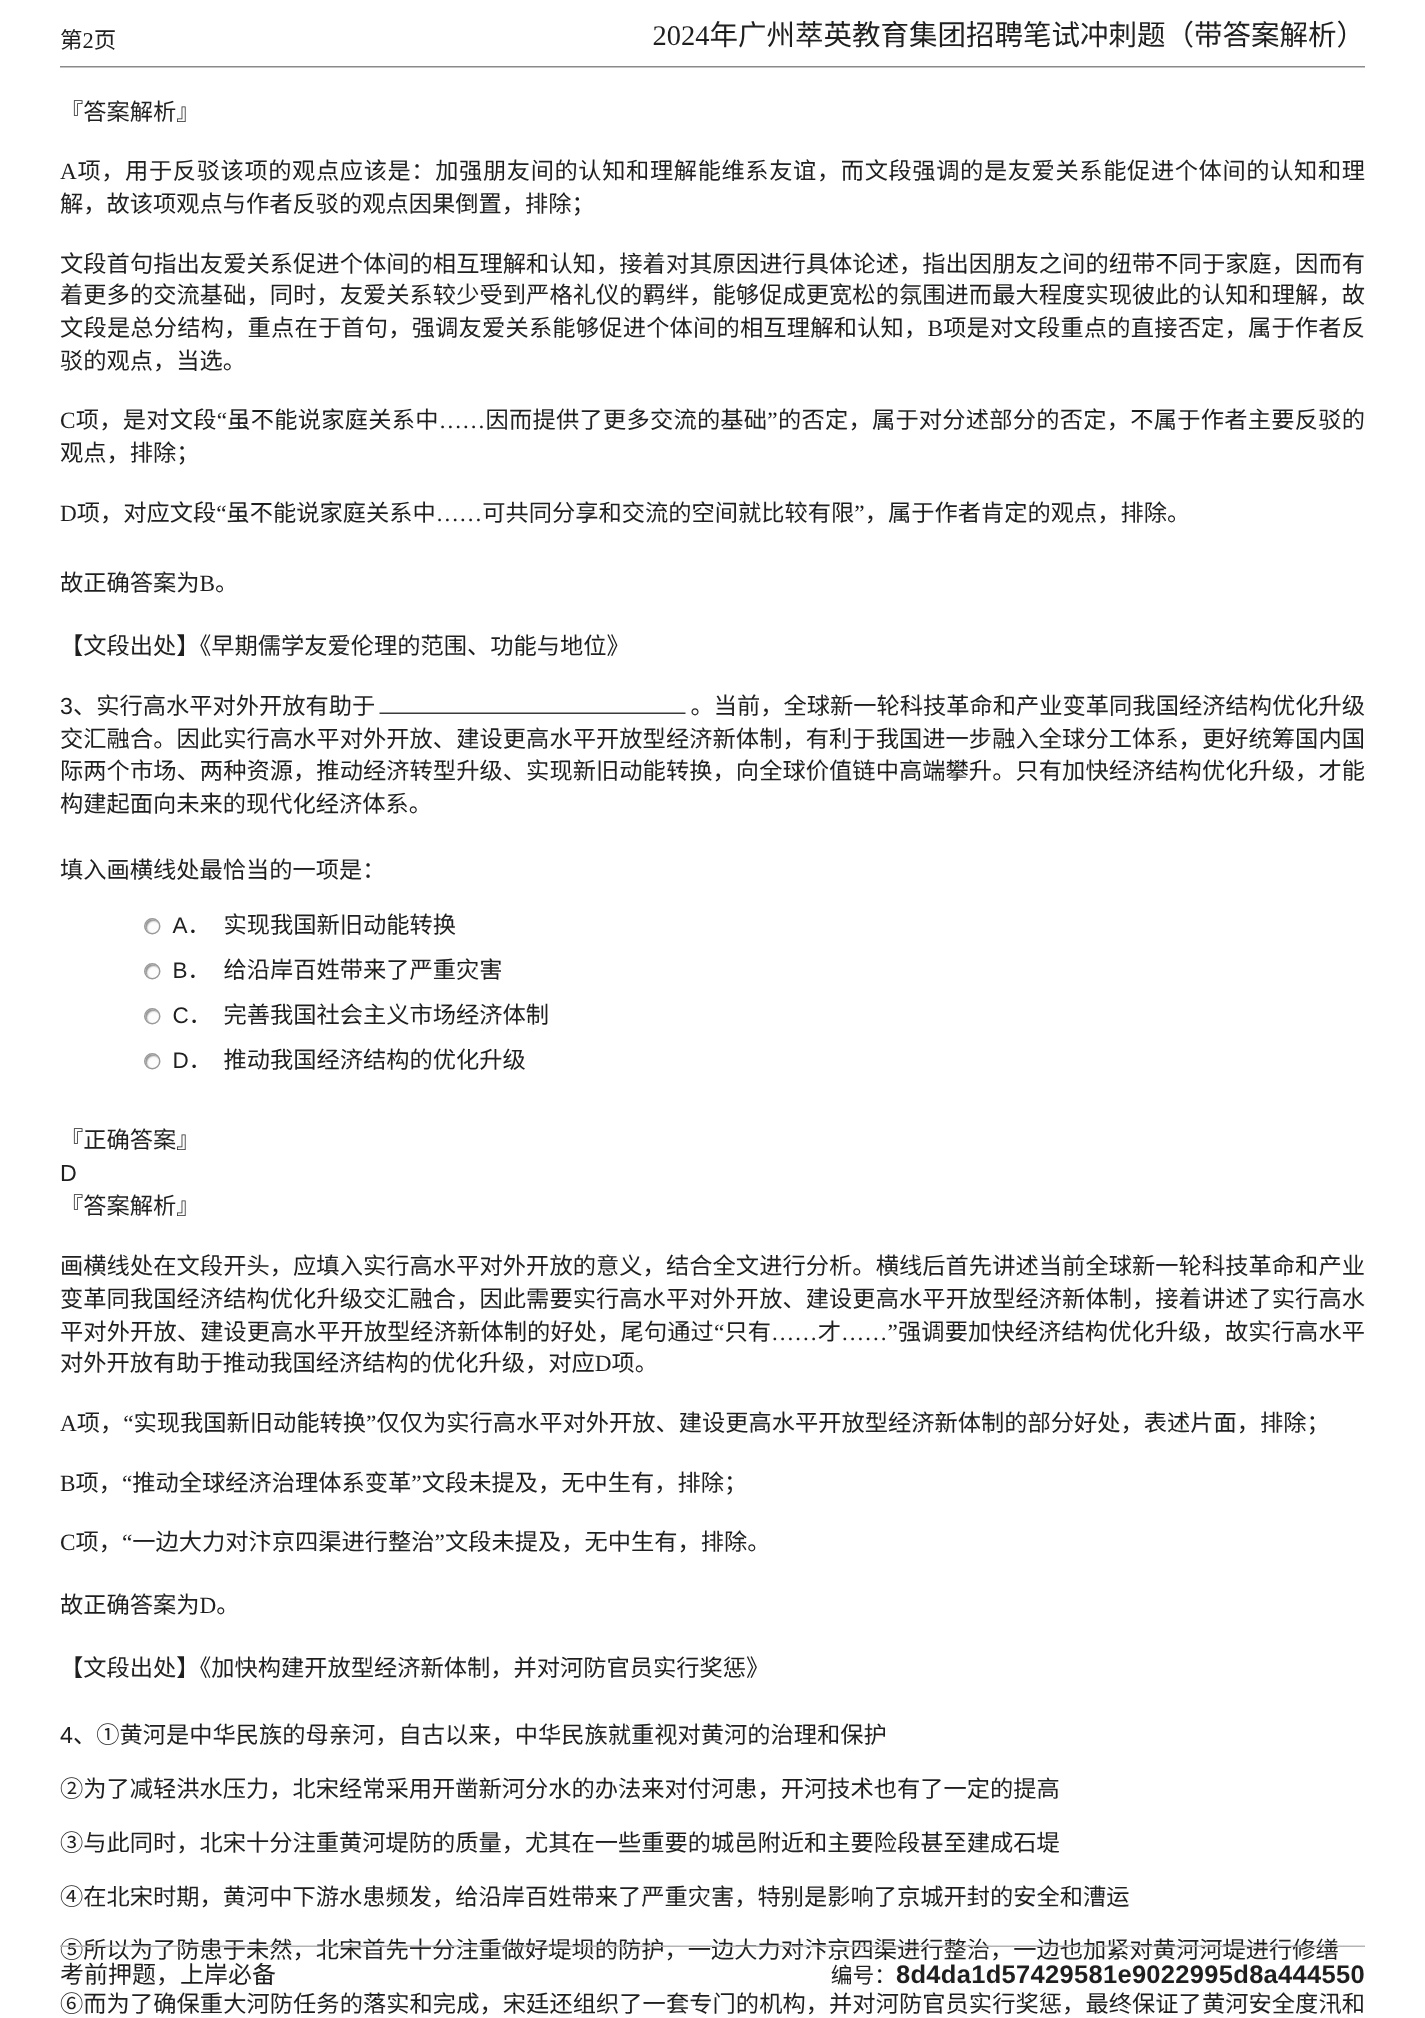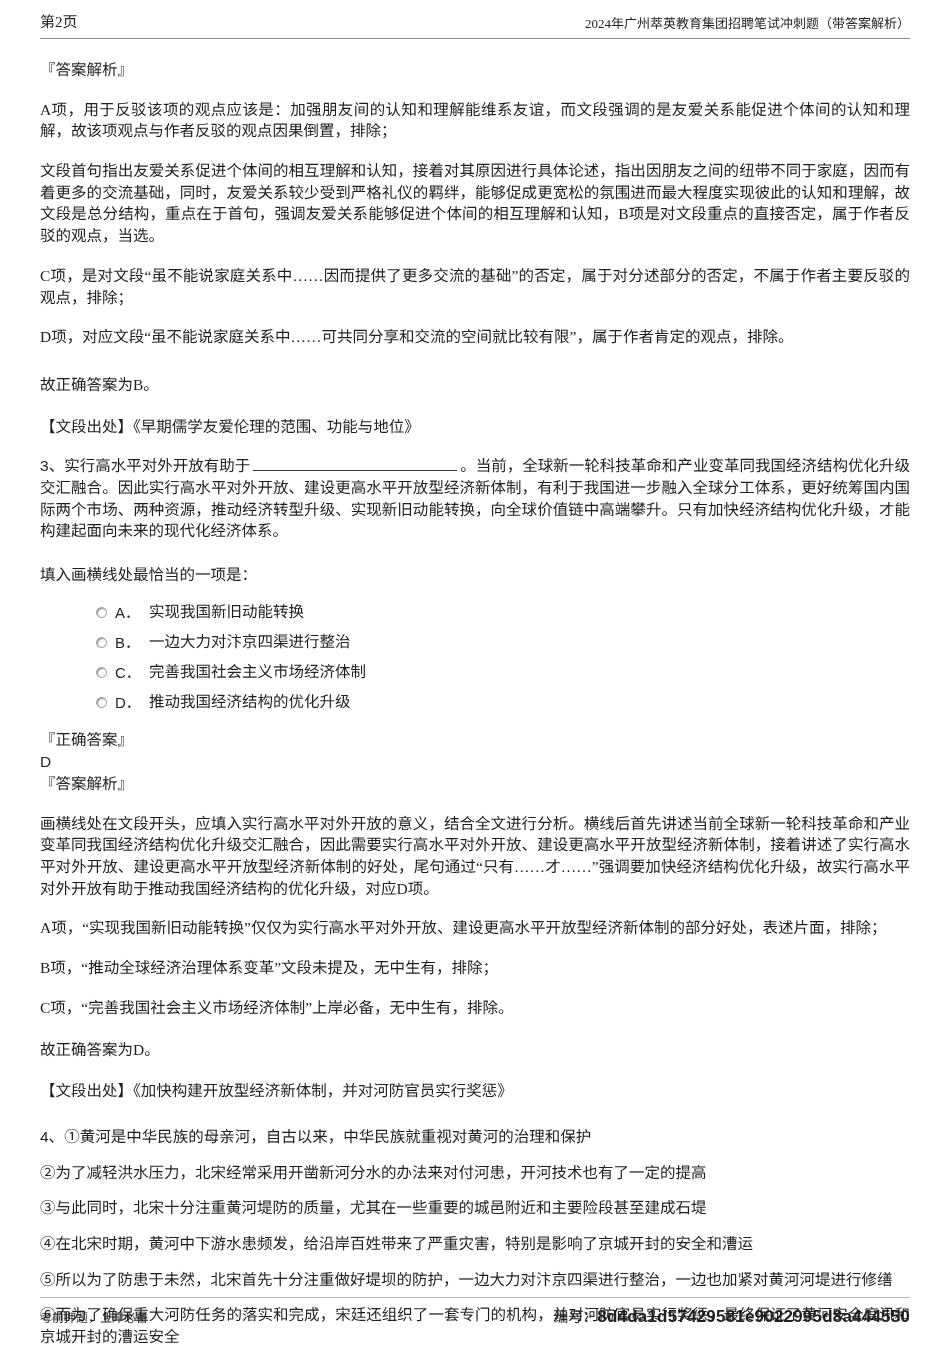--- a/index.html
+++ b/index.html
@@ -11,21 +11,21 @@
     font-size: 15.5px; line-height: 1.4; color: #1f1f1f;
   }
   .page { padding: 12px 40px 0 40px; }
 
   
   .hdr {
     display: flex; justify-content: space-between; align-items: flex-end;
     border-bottom: 1px solid #8a8a8a; padding-bottom: 5px;
   }
   .hdr .pageno { font-size: 15px; }
-  .hdr .doctitle { font-size: 13px; font-family: Liberation Serif, serif; }
+  .hdr .doctitle { font-size: 19px; font-family: Liberation Serif, serif; }
 
   
   .para { text-align: justify; margin-top: 18px; }
   .label-line { margin-top: 20px; }
   .single { margin-top: 20px; }
   .section-gap { }
 
   .blank {
     display: inline-block; width: 204px; height: 13px;
     border-bottom: 1px solid #3a3a3a; vertical-align: baseline;
@@ -46,32 +46,32 @@
     box-shadow: inset 1px 1px 1px rgba(60,60,60,0.55);
     flex: 0 0 auto;
   }
   .opt-letter {
     font-family: "Liberation Sans", "DejaVu Sans", sans-serif;
     margin-left: 8px; width: 34px; font-size: 15px;
   }
   .opt-text { }
 
   
-  .ansblock { margin-top: 16px; }
+  .ansblock { margin-top: 32px; }
   .ansblock div { line-height: 22px; }
 
   .q4-sentence { text-align: justify; margin-top: 14px; }
 
   
   .ftr {
     position: absolute; left: 40px; right: 40px; bottom: 16px;
     border-top: 1px solid #b5b5b5; padding-top: 7px;
     display: flex; justify-content: space-between; align-items: baseline;
   }
-  .ftr .slogan { font-size: 12px; }
+  .ftr .slogan { font-size: 16px; }
   .ftr .code-label { font-size: 14.5px; }
   .ftr .code-value {
     font-family: "Liberation Sans", "DejaVu Sans", sans-serif;
     font-weight: bold; font-size: 17px; letter-spacing: 0.2px;
   }
 </style>
 </head>
 <body>
 
 <div class="page">
@@ -96,21 +96,21 @@
 
   <div class="options">
     <div class="option-row">
       <span class="radio"></span>
       <span class="opt-letter">A．</span>
       <span class="opt-text">实现我国新旧动能转换</span>
     </div>
     <div class="option-row">
       <span class="radio"></span>
       <span class="opt-letter">B．</span>
-      <span class="opt-text">一边大力对汴京四渠进行整治</span>
+      <span class="opt-text">给沿岸百姓带来了严重灾害</span>
     </div>
     <div class="option-row">
       <span class="radio"></span>
       <span class="opt-letter">C．</span>
       <span class="opt-text">完善我国社会主义市场经济体制</span>
     </div>
     <div class="option-row">
       <span class="radio"></span>
       <span class="opt-letter">D．</span>
       <span class="opt-text">推动我国经济结构的优化升级</span>
@@ -119,21 +119,21 @@
 
   <div class="ansblock">
     <div>『正确答案』</div>
     <div class="latin">D</div>
     <div>『答案解析』</div>
   </div>
 
   <p class="para">画横线处在文段开头，应填入实行高水平对外开放的意义，结合全文进行分析。横线后首先讲述当前全球新一轮科技革命和产业变革同我国经济结构优化升级交汇融合，因此需要实行高水平对外开放、建设更高水平开放型经济新体制，接着讲述了实行高水平对外开放、建设更高水平开放型经济新体制的好处，尾句通过“只有……才……”强调要加快经济结构优化升级，故实行高水平对外开放有助于推动我国经济结构的优化升级，对应D项。</p>
   <p class="para">A项，“实现我国新旧动能转换”仅仅为实行高水平对外开放、建设更高水平开放型经济新体制的部分好处，表述片面，排除；</p>
   <p class="para">B项，“推动全球经济治理体系变革”文段未提及，无中生有，排除；</p>
-  <p class="para">C项，“完善我国社会主义市场经济体制”上岸必备，无中生有，排除。</p>
+  <p class="para">C项，“一边大力对汴京四渠进行整治”文段未提及，无中生有，排除。</p>
   <p class="single">故正确答案为D。</p>
   <p class="single">【文段出处】《加快构建开放型经济新体制，并对河防官员实行奖惩》</p>
 
   <p class="q4-sentence" style="margin-top:24px;">
     <span class="latin">4、</span><span>①黄河是中华民族的母亲河，自古以来，中华民族就重视对黄河的治理和保护</span>
   </p>
   <p class="q4-sentence">②为了减轻洪水压力，北宋经常采用开凿新河分水的办法来对付河患，开河技术也有了一定的提高</p>
   <p class="q4-sentence">③与此同时，北宋十分注重黄河堤防的质量，尤其在一些重要的城邑附近和主要险段甚至建成石堤</p>
   <p class="q4-sentence">④在北宋时期，黄河中下游水患频发，给沿岸百姓带来了严重灾害，特别是影响了京城开封的安全和漕运</p>
   <p class="q4-sentence">⑤所以为了防患于未然，北宋首先十分注重做好堤坝的防护，一边大力对汴京四渠进行整治，一边也加紧对黄河河堤进行修缮</p>

